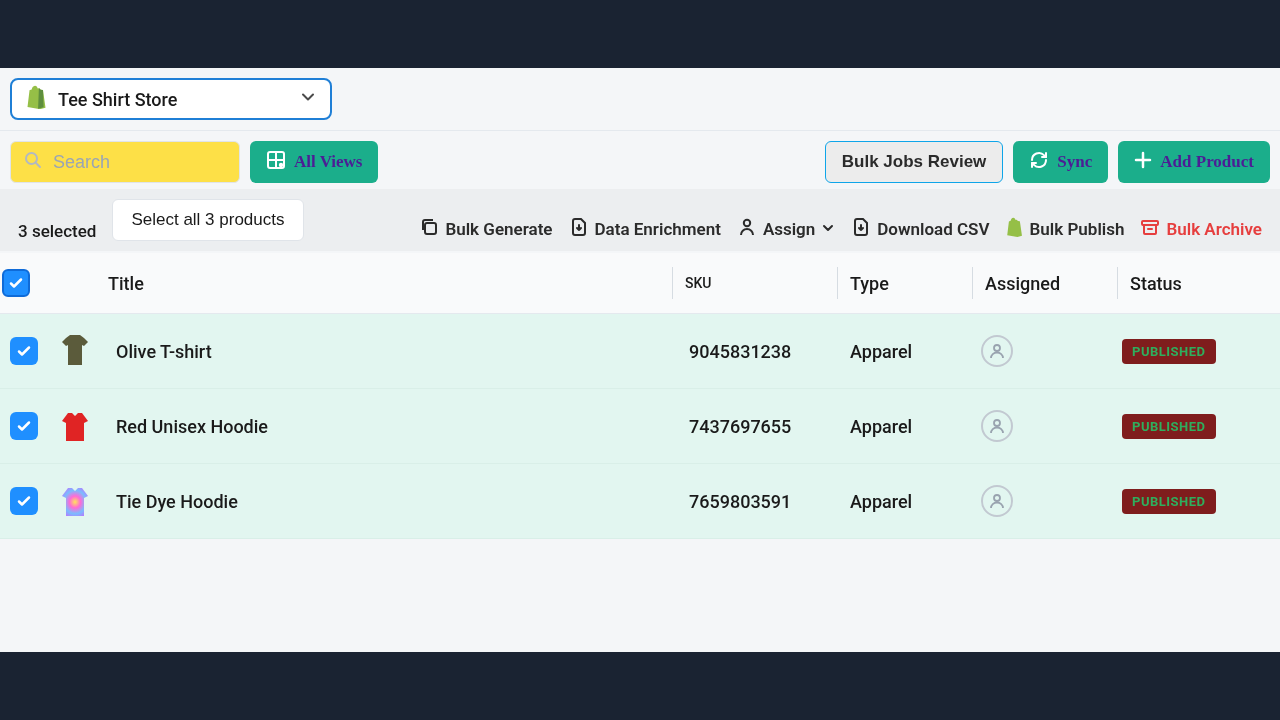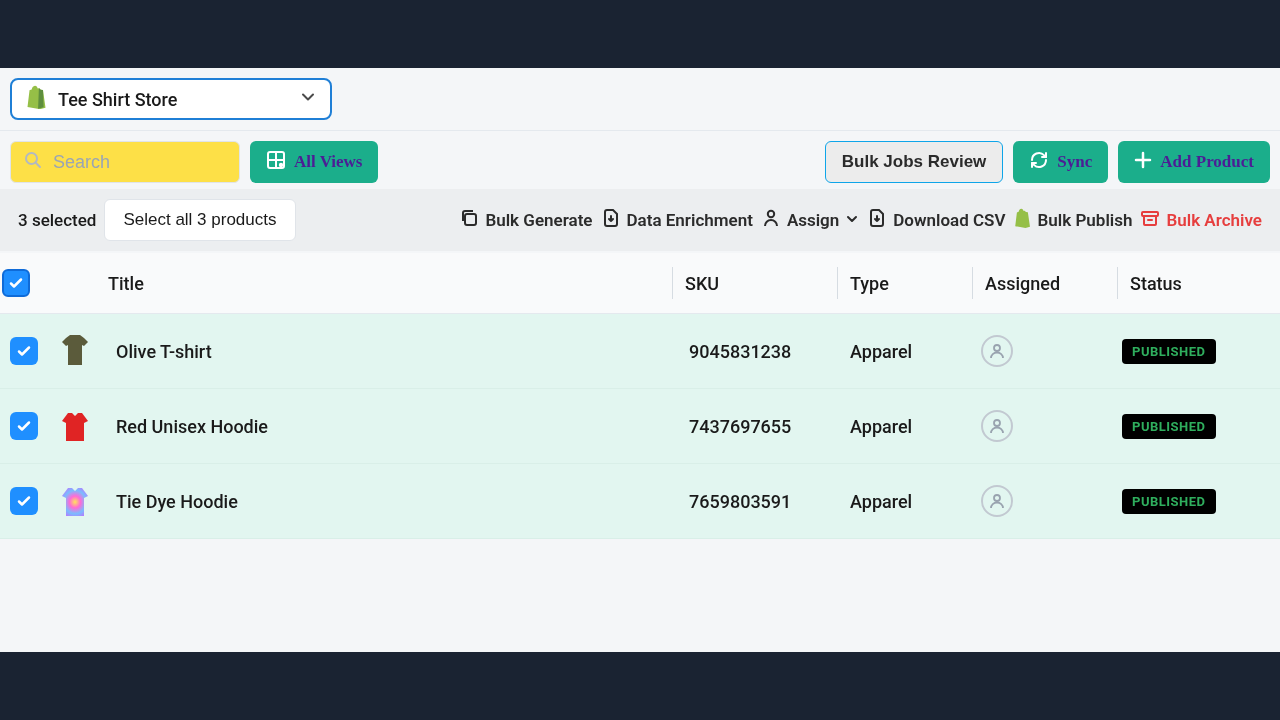--- a/index.html
+++ b/index.html
@@ -107,24 +107,24 @@
   }
   .tab.active {
     background: #fff;
     border-bottom: 3px solid #1bae8b;
     color: #1a1a1a;
     font-weight: 500;
   }
   
   .selection-bar {
     display: flex;
-    align-items: center;
+    align-items: flex-end;
     background: #eceef0;
     padding: 10px 18px;
-    gap: 8px;
+    gap: 16px;
     font-size: 17px;
   }
   .selected-count { color: #1a1a1a; font-weight: 500; }
   .select-all-btn {
     background: #fff;
     border: 1px solid #e0e4e9;
     border-radius: 6px;
     padding: 10px 18px;
     font-size: 17px;
     color: #1a1a1a;
@@ -146,21 +146,21 @@
     display: flex;
     align-items: center;
     background: #f9fafb;
     padding: 14px 2px;
     border-bottom: 1px solid #e4e9ee;
     margin-top: 2px;
   }
   .col-check { width: 48px; display:flex; align-items:center; }
   .col-img { width: 58px; }
   .col-title { flex: 1; font-size: 18px; color: #1a1a1a; font-weight: 500; }
-  .col-sku { width: 148px; font-size: 18px; color: #1a1a1a; font-weight: 500; }
+  .col-sku { width: 148px; font-size: 14px; color: #1a1a1a; font-weight: 500; }
   .col-type { width: 118px; font-size: 18px; color: #1a1a1a; font-weight: 500; }
   .col-assigned { width: 128px; font-size: 18px; color: #1a1a1a; font-weight: 500; }
   .col-status { width: 148px; font-size: 18px; color: #1a1a1a; font-weight: 500; }
   .vsep {
     width: 1px;
     height: 32px;
     background: #d6dce2;
     margin: 0 12px 0 4px;
   }
   
@@ -180,21 +180,21 @@
     display: flex;
     align-items: center;
     justify-content: center;
     cursor: pointer;
   }
   .checkbox.header {
     border: 2px solid #0f6bd8;
   }
   .status-badge {
     display: inline-block;
-    background: #000000;
+    background: #7f1d1d;
     color: #2fae5d;
     font-size: 13px;
     font-weight: 700;
     letter-spacing: 0.5px;
     padding: 5px 10px;
     border-radius: 4px;
   }
   .avatar-circle {
     width: 32px; height: 32px;
     border: 2px solid #c2c9d1;

